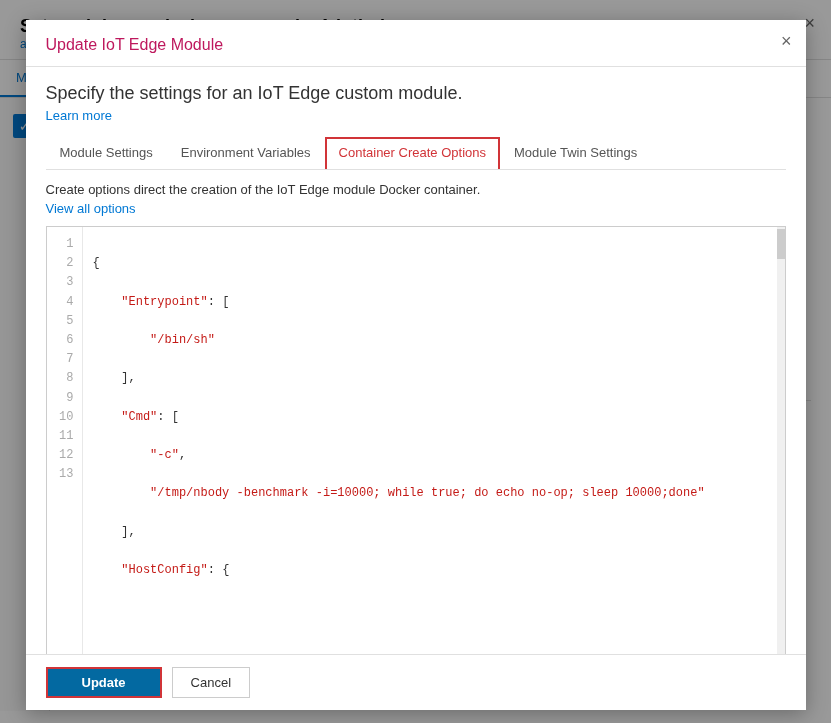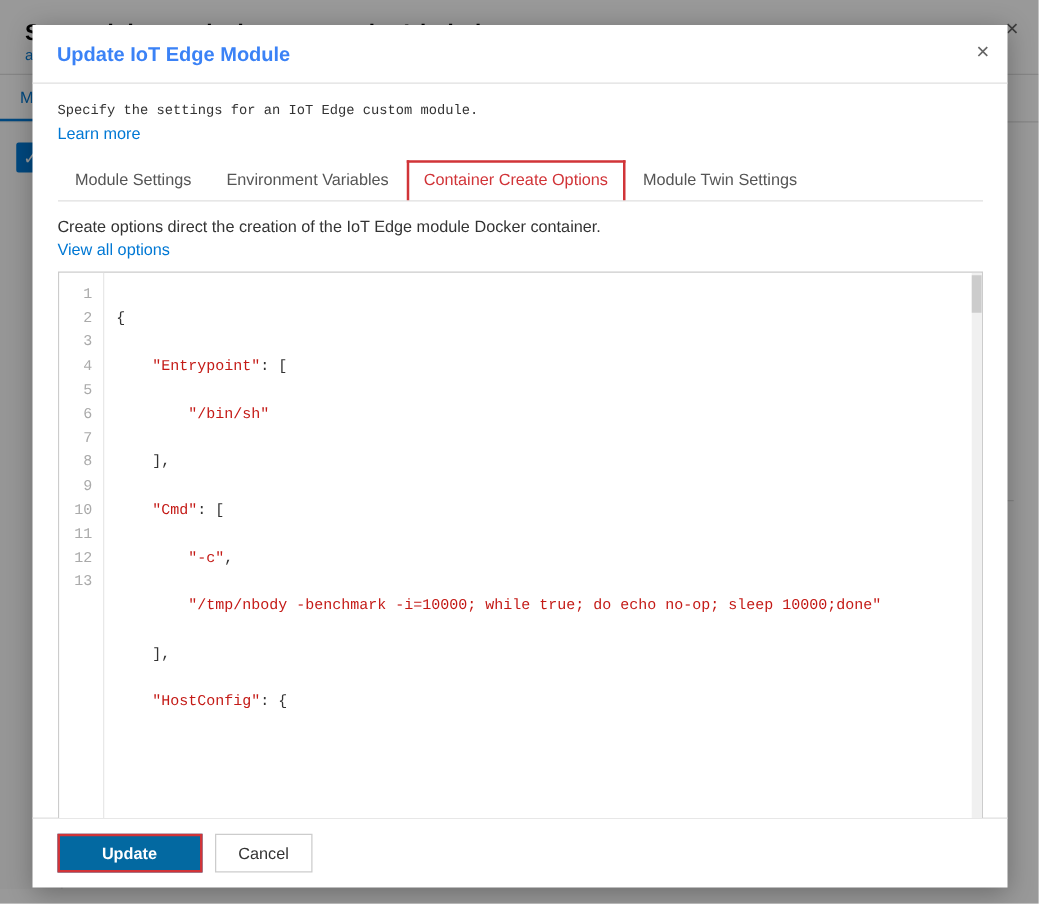--- a/index.html
+++ b/index.html
@@ -194,22 +194,22 @@
     }
 
     .modal-header {
       padding: 16px 20px 12px 20px;
       border-bottom: 1px solid #e0e0e0;
       position: relative;
     }
 
     .modal-title {
       font-size: 16px;
-      font-weight: 700;
-      color: #3b82f6;
+      font-weight: 400;
+      color: #be185d;
     }
 
     .modal-close {
       position: absolute;
       top: 12px;
       right: 14px;
       font-size: 18px;
       cursor: pointer;
       color: #666;
       background: none;
@@ -217,24 +217,23 @@
       line-height: 1;
     }
 
     .modal-body {
       padding: 16px 20px;
       flex: 1;
       overflow: auto;
     }
 
     .modal-desc {
-      font-size: 11px;
+      font-size: 18px;
       color: #333;
       margin-bottom: 4px;
-      font-family: Liberation Mono, monospace;
     }
 
     .modal-link {
       font-size: 13px;
       color: #0078d4;
       text-decoration: none;
       cursor: pointer;
     }
 
     .field-label {

